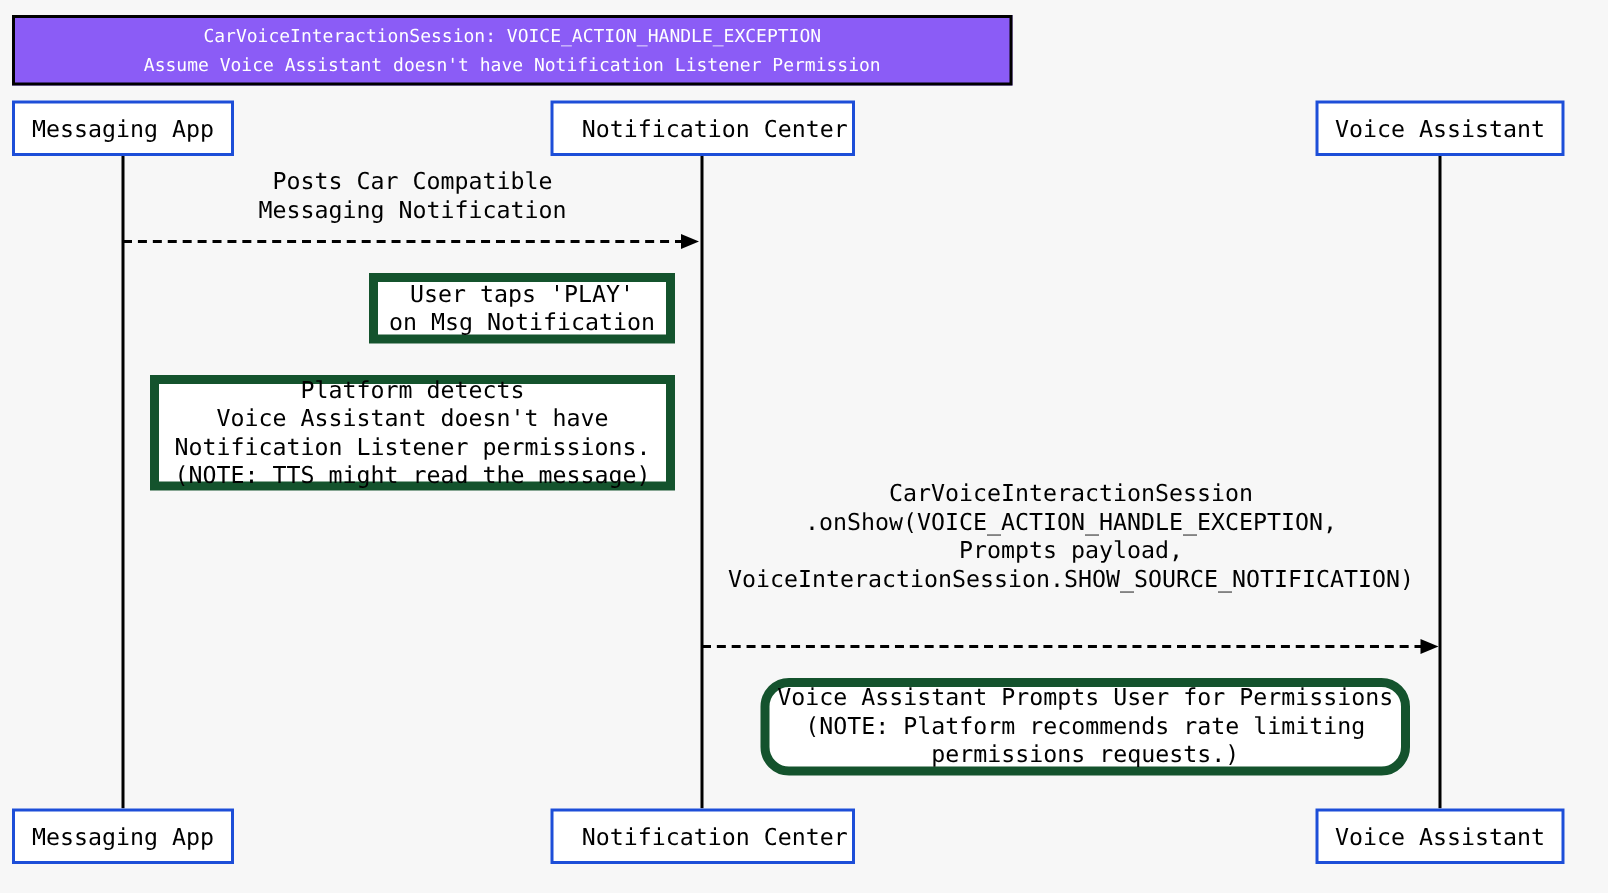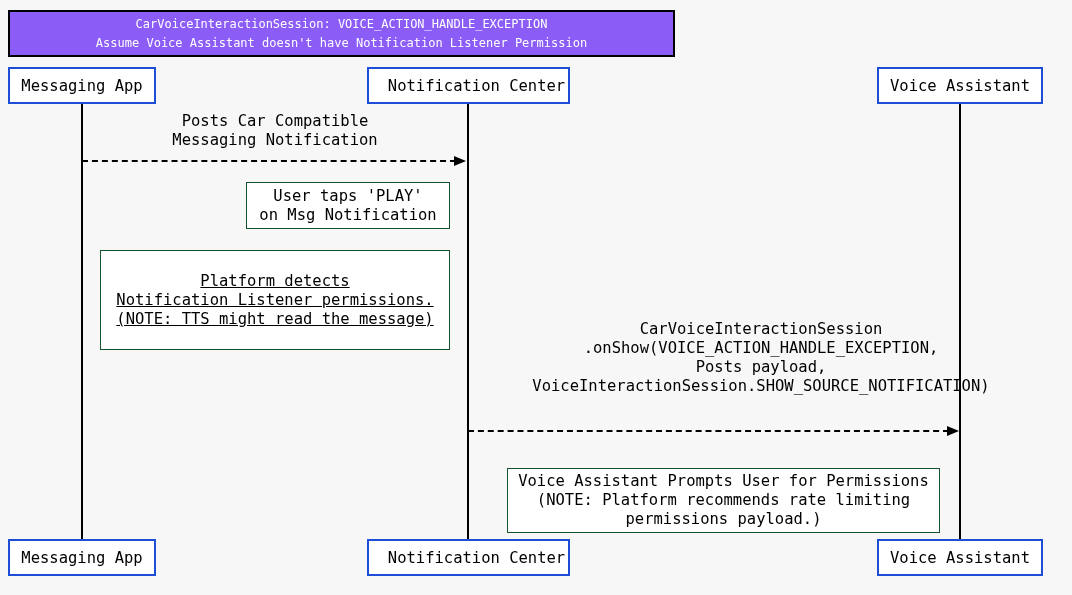--- a/index.html
+++ b/index.html
@@ -60,21 +60,21 @@
   .ll-va { left: 959px; }
   
   .msg-label {
     position: absolute;
     text-align: center;
     font-size: 15.5px;
     line-height: 19px;
     white-space: nowrap;
   }
   .msg1 { left: 82px;  top: 112px; width: 386px; }
-  .msg2 { left: 468px; top: 320px; width: 492px; margin-left: 47px; }
+  .msg2 { left: 468px; top: 320px; width: 492px; }
   
   .arrow-line {
     position: absolute;
     height: 0;
     border-top: 2px dashed #000;
   }
   .arrow1-line { left: 82px;  top: 160px; width: 374px; }
   .arrow2-line { left: 468px; top: 430px; width: 481px; }
   .arrow-head {
     position: absolute;
@@ -82,33 +82,33 @@
     border-top: 5px solid transparent;
     border-bottom: 5px solid transparent;
     border-left: 12px solid #000;
   }
   .arrow1-head { left: 454px; top: 156px; }
   .arrow2-head { left: 947px; top: 426px; }
   
   .note {
     position: absolute;
     background: #fff;
-    border: 1px solid #14532d;
+    border: 6px solid #14532d;
     font-size: 15.5px;
     line-height: 19px;
     display: flex;
     flex-direction: column;
     justify-content: center;
     align-items: center;
     text-align: center;
     white-space: nowrap;
   }
   .note1 { left: 246px; top: 182px; width: 204px; height: 47px; }
-  .note2 { left: 100px; top: 250px; width: 350px; height: 100px; text-decoration: underline; }
-  .note3 { left: 507px; top: 468px; width: 433px; height: 65px; }
+  .note2 { left: 100px; top: 250px; width: 350px; height: 77px; }
+  .note3 { left: 507px; top: 452px; width: 433px; height: 65px; border-radius: 19px; }
 </style>
 </head>
 <body>
 
 <div class="stage">
 
   <div class="title-box">
     <div>CarVoiceInteractionSession: VOICE_ACTION_HANDLE_EXCEPTION</div>
     <div>Assume Voice Assistant doesn't have Notification Listener Permission</div>
   </div>
@@ -128,36 +128,37 @@
   <div class="arrow-line arrow1-line"></div>
   <div class="arrow-head arrow1-head"></div>
 
   <div class="note note1">
     <div>User taps 'PLAY'</div>
     <div>on Msg Notification</div>
   </div>
 
   <div class="note note2">
     <div>Platform detects</div>
+    <div>Voice Assistant doesn't have</div>
     <div>Notification Listener permissions.</div>
     <div>(NOTE: TTS might read the message)</div>
   </div>
 
   <div class="msg-label msg2">
     <div>CarVoiceInteractionSession</div>
     <div>.onShow(VOICE_ACTION_HANDLE_EXCEPTION,</div>
-    <div>Posts payload,</div>
+    <div>Prompts payload,</div>
     <div>VoiceInteractionSession.SHOW_SOURCE_NOTIFICATION)</div>
   </div>
   <div class="arrow-line arrow2-line"></div>
   <div class="arrow-head arrow2-head"></div>
 
   <div class="note note3">
     <div>Voice Assistant Prompts User for Permissions</div>
     <div>(NOTE: Platform recommends rate limiting</div>
-    <div>permissions payload.)</div>
+    <div>permissions requests.)</div>
   </div>
 
   <div class="participant row-bottom p-ma">Messaging App</div>
   <div class="participant row-bottom p-nc">Notification Center</div>
   <div class="participant row-bottom p-va">Voice Assistant</div>
 
 </div>
 
 </body></html>

